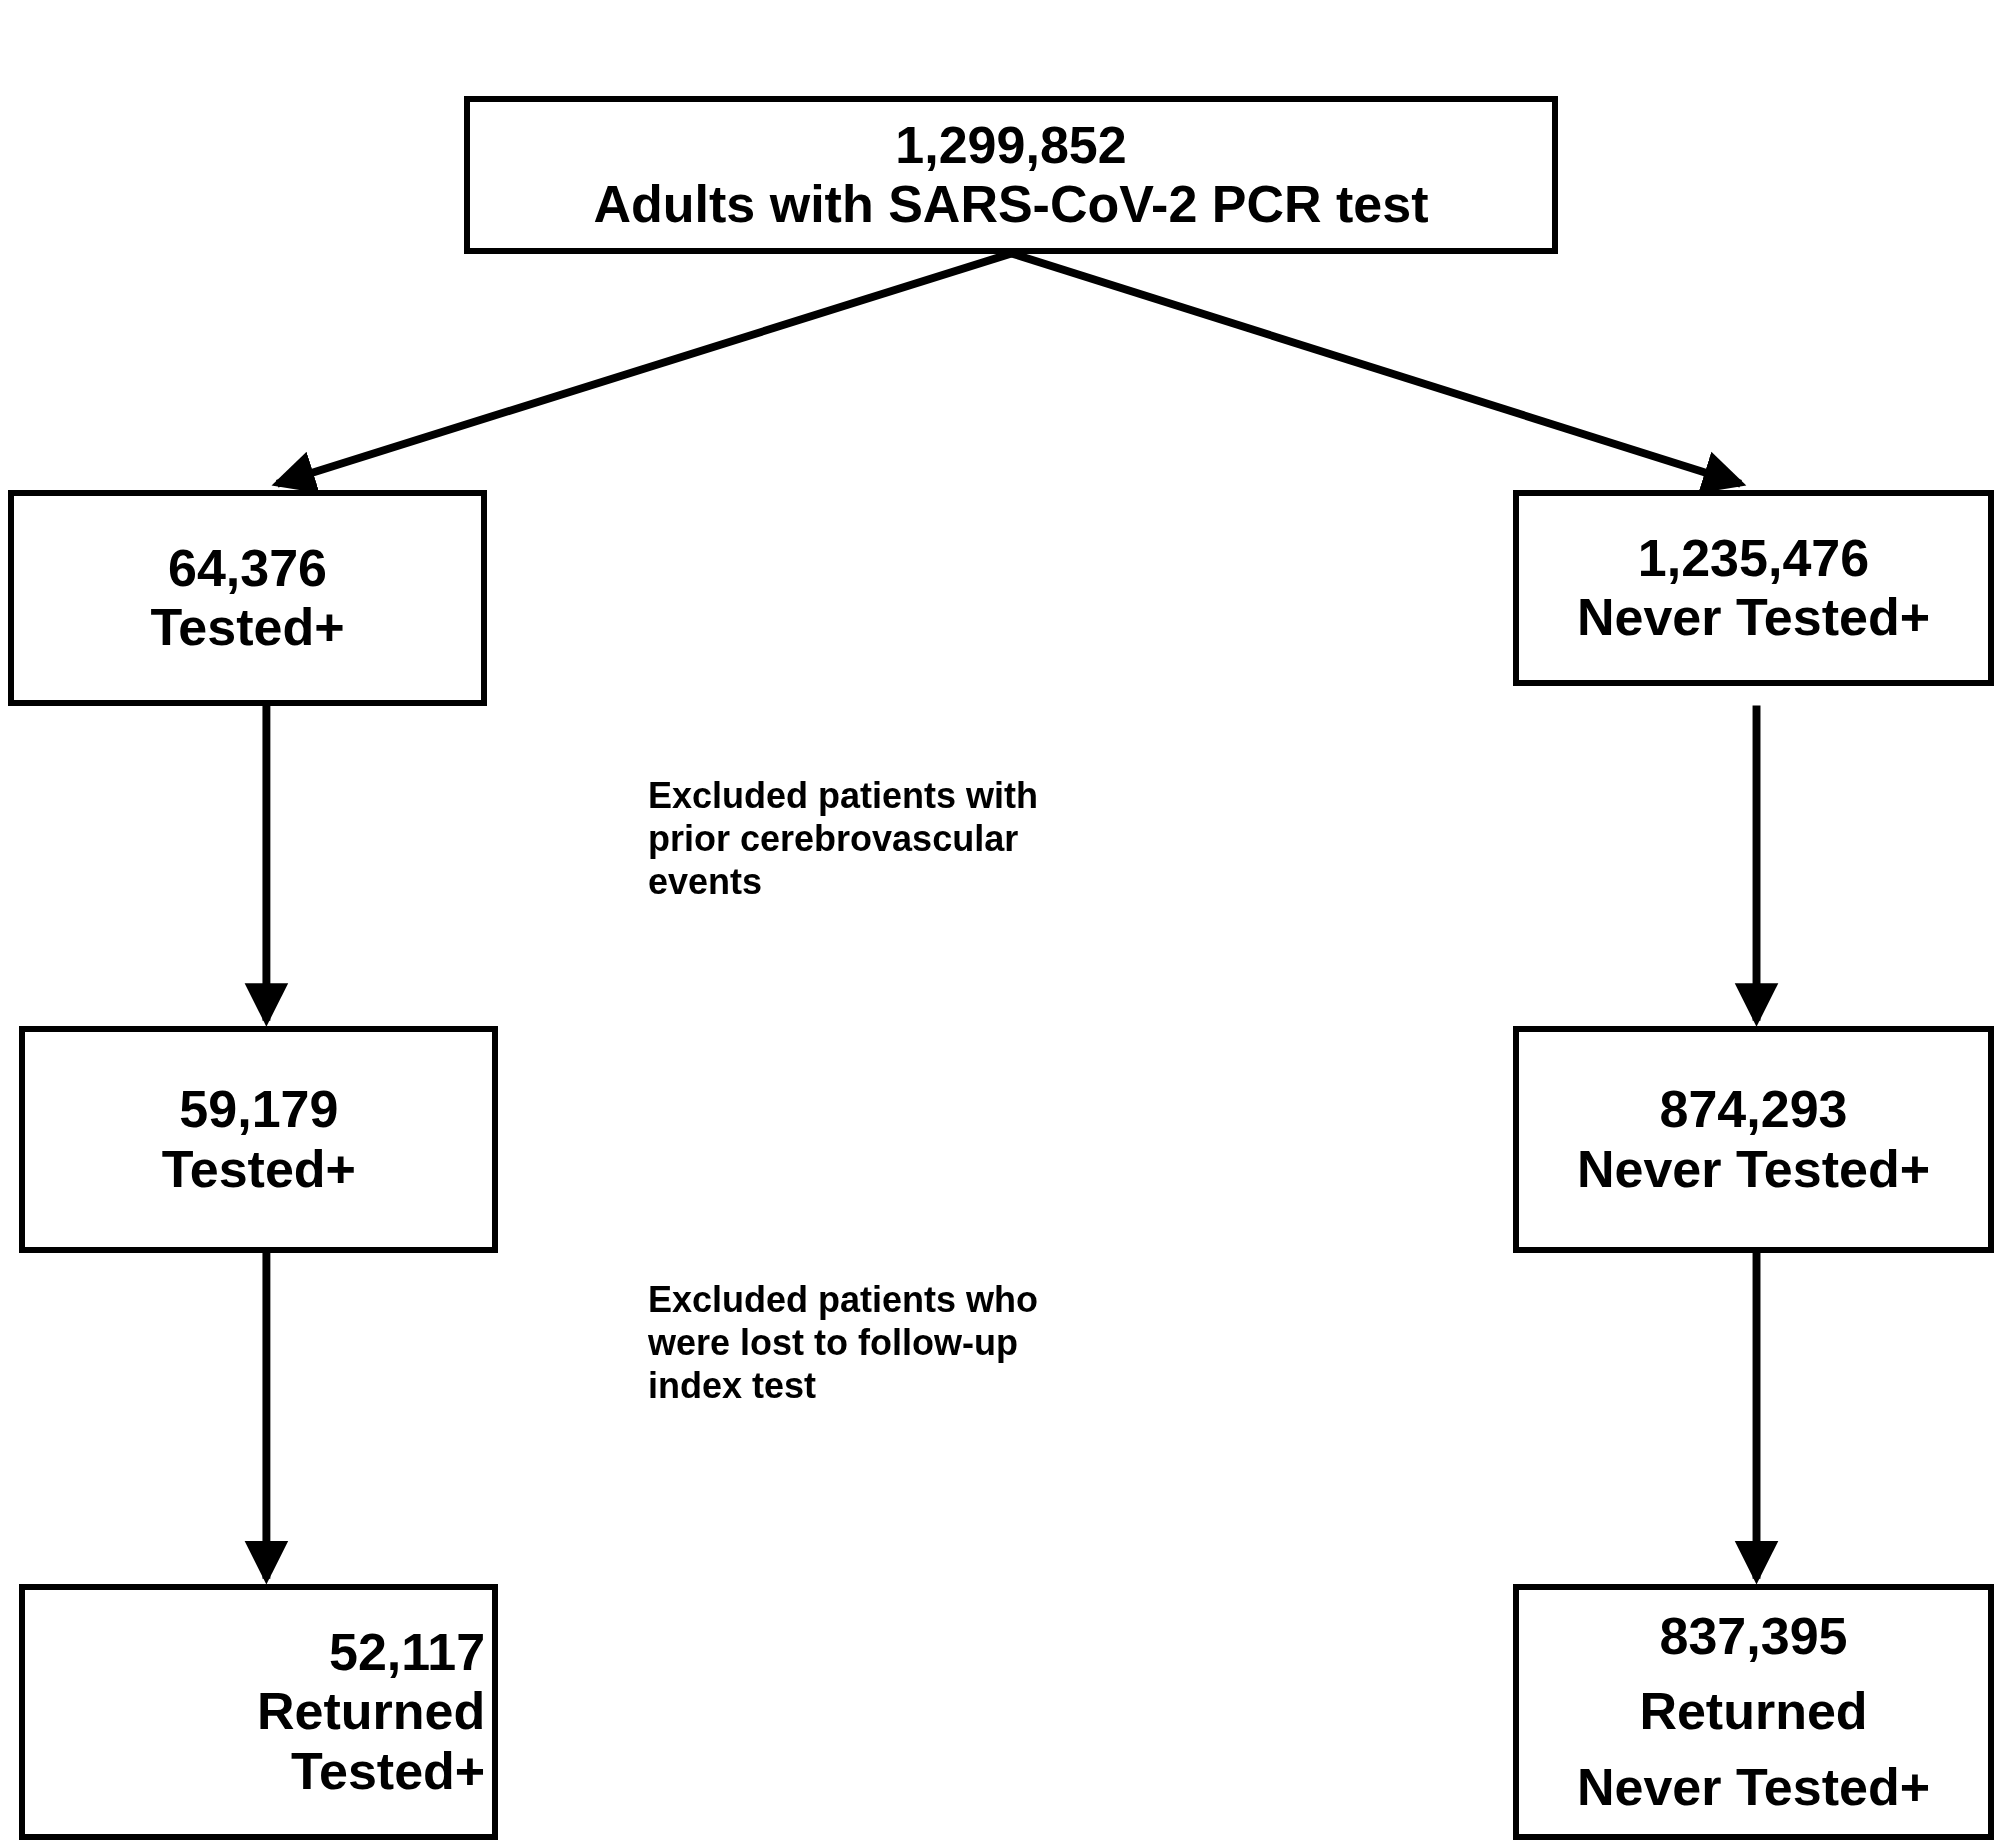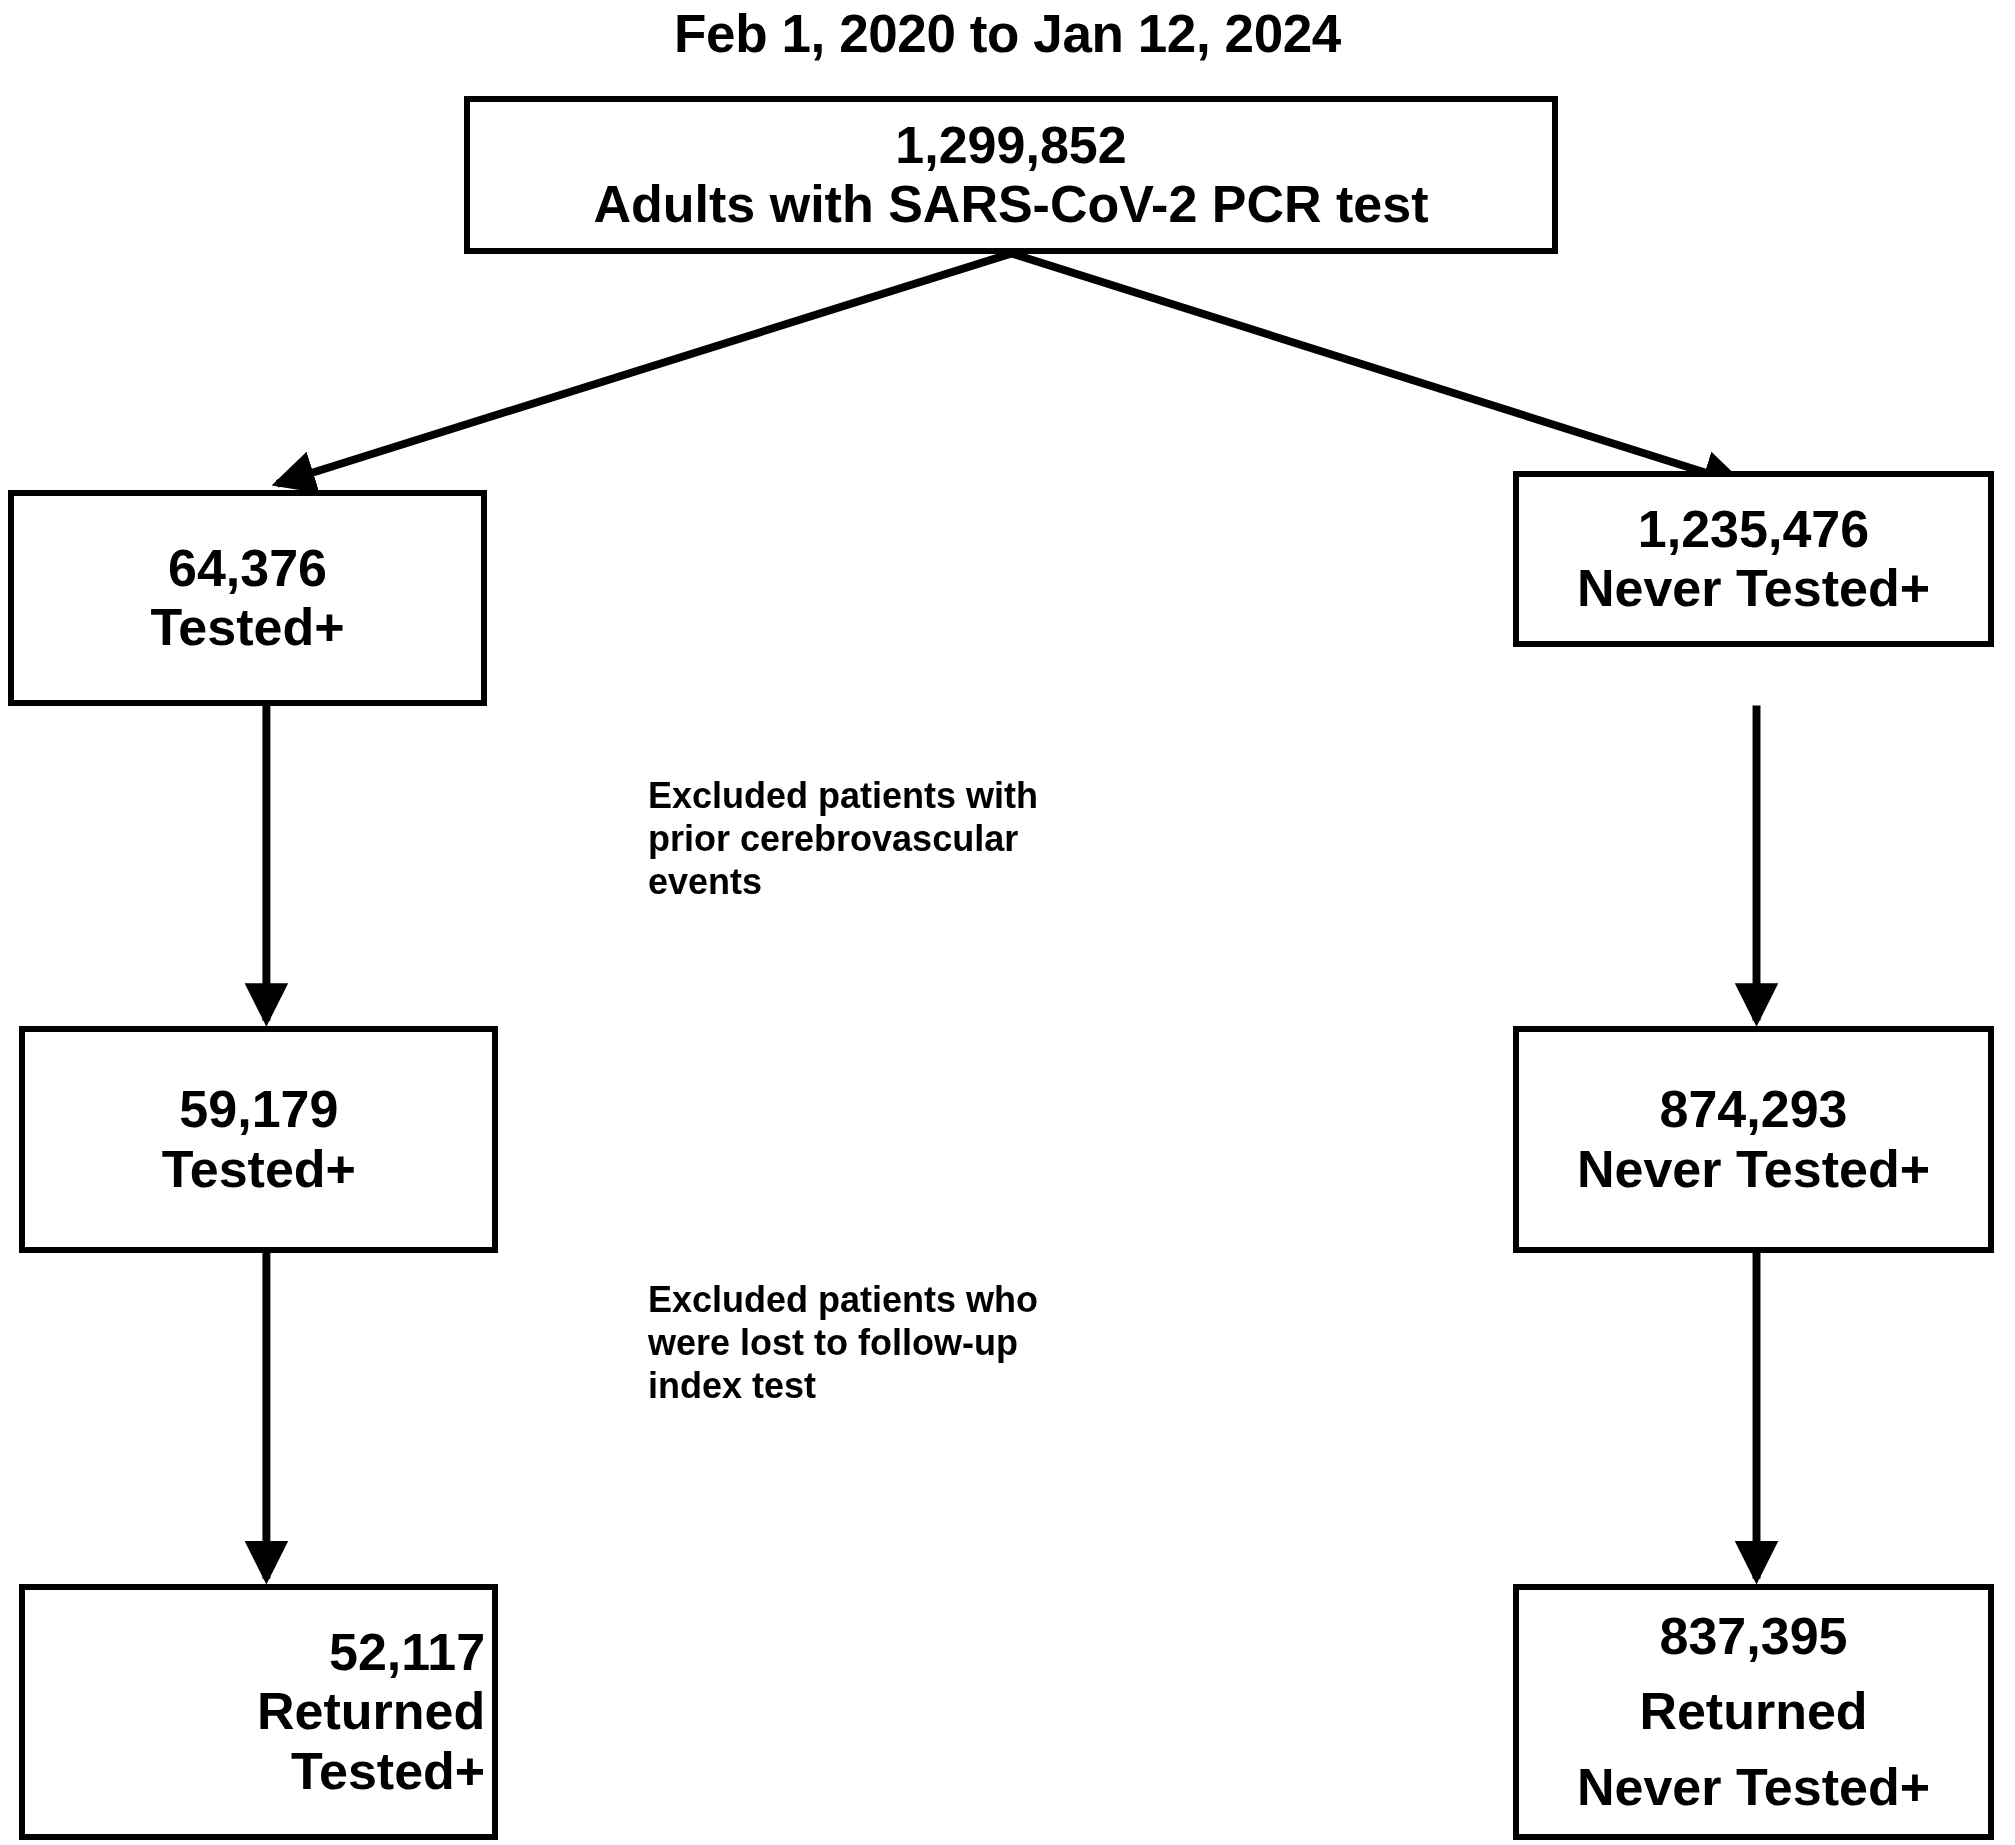--- a/index.html
+++ b/index.html
@@ -52,21 +52,21 @@
   
   #box-root {
     left: 464px;
     top: 96px;
     width: 1094px;
     height: 158px;
   }
 
   
   #box-left-1  { left: 8px;   top: 490px;  width: 479px; height: 216px; }
-  #box-right-1 { left: 1513px; top: 471px;  width: 481px; height: 176px; }
+  #box-right-1 { left: 1513px; top: 490px;  width: 481px; height: 196px; }
 
   
   #box-left-2  { left: 19.4px;   top: 1026px; width: 479px; height: 227px; }
   #box-right-2 { left: 1513px; top: 1026px; width: 481px; height: 227px; }
 
   
   #box-left-3  { left: 19.4px;   top: 1584px; width: 479px; height: 256px; align-items: flex-end; }
   #box-right-3 { left: 1513px; top: 1584px; width: 481px; height: 256px; gap: 16px; }
 
   
@@ -89,21 +89,20 @@
     width: 2015px;
     height: 1845px;
     pointer-events: none;
   }
 </style>
 </head>
 <body>
 
 <div id="canvas">
 
-  <div class="title">Feb 1, 2020 to Jan 12, 2024</div>
 
   <svg id="arrows" viewBox="0 0 2799 2563" width="2015" height="1845" xmlns="http://www.w3.org/2000/svg">
     <defs>
       <marker id="ah" viewBox="0 0 12 12" refX="9.5" refY="6" markerWidth="6" markerHeight="6" orient="auto-start-reverse" markerUnits="strokeWidth">
         <path d="M 0 0.5 L 11 6 L 0 11.5 z" fill="#000000"></path>
       </marker>
     </defs>
 
     <g>
       <path d="M 1405 352 L 385 672" stroke="#000000" stroke-width="11" fill="none" marker-end="url(#ah)"></path>

